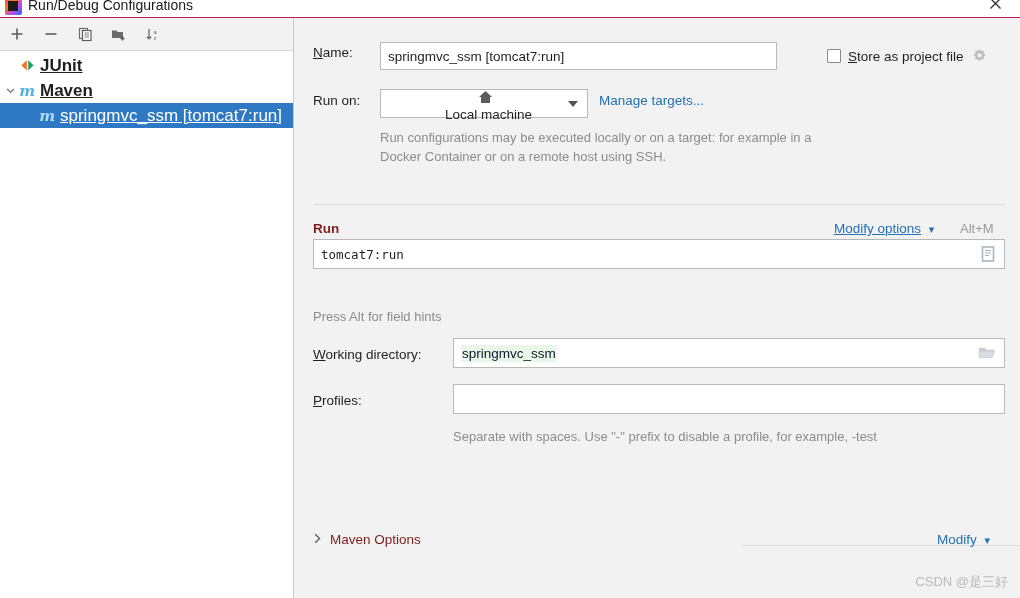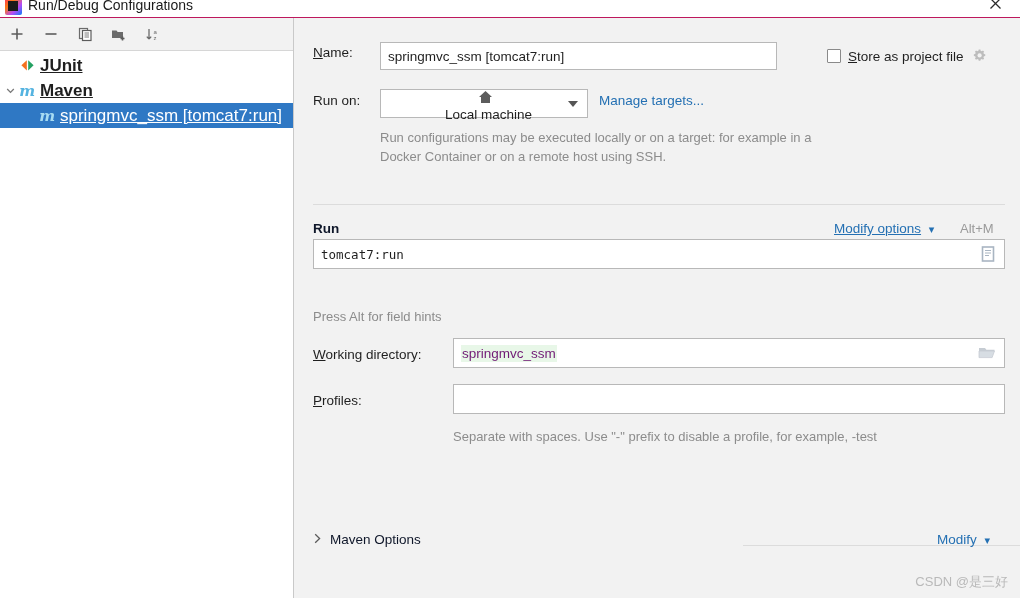--- a/index.html
+++ b/index.html
@@ -221,21 +221,21 @@
     color: #2470b3;
     font-size: 13.5px;
     cursor: pointer;
     white-space: nowrap;
   }
   .link.uline1 u { text-decoration: underline; }
 
   .section-title {
     font-size: 13.5px;
     font-weight: bold;
-    color: #0f172a;
+    color: #7f1d1d;
   }
   .kbd-hint {
     font-size: 13px;
     color: #9a9a9a;
     white-space: nowrap;
   }
   .sep-line {
     position: absolute;
     height: 1px;
     background: #dcdcdc;
@@ -244,21 +244,21 @@
   .field-icon {
     position: absolute;
     right: 8px; top: 50%;
     transform: translateY(-50%);
     cursor: pointer;
     display: inline-flex;
   }
 
   .greenval {
     background: #e8f7e8;
-    color: #701a75;
+    color: #0f172a;
     padding: 1px 1px;
     text-align: right;
   }
 
   
   .chip {
     position: absolute;
     background: #e3e3e3;
     border-radius: 14px;
     height: 27px;

